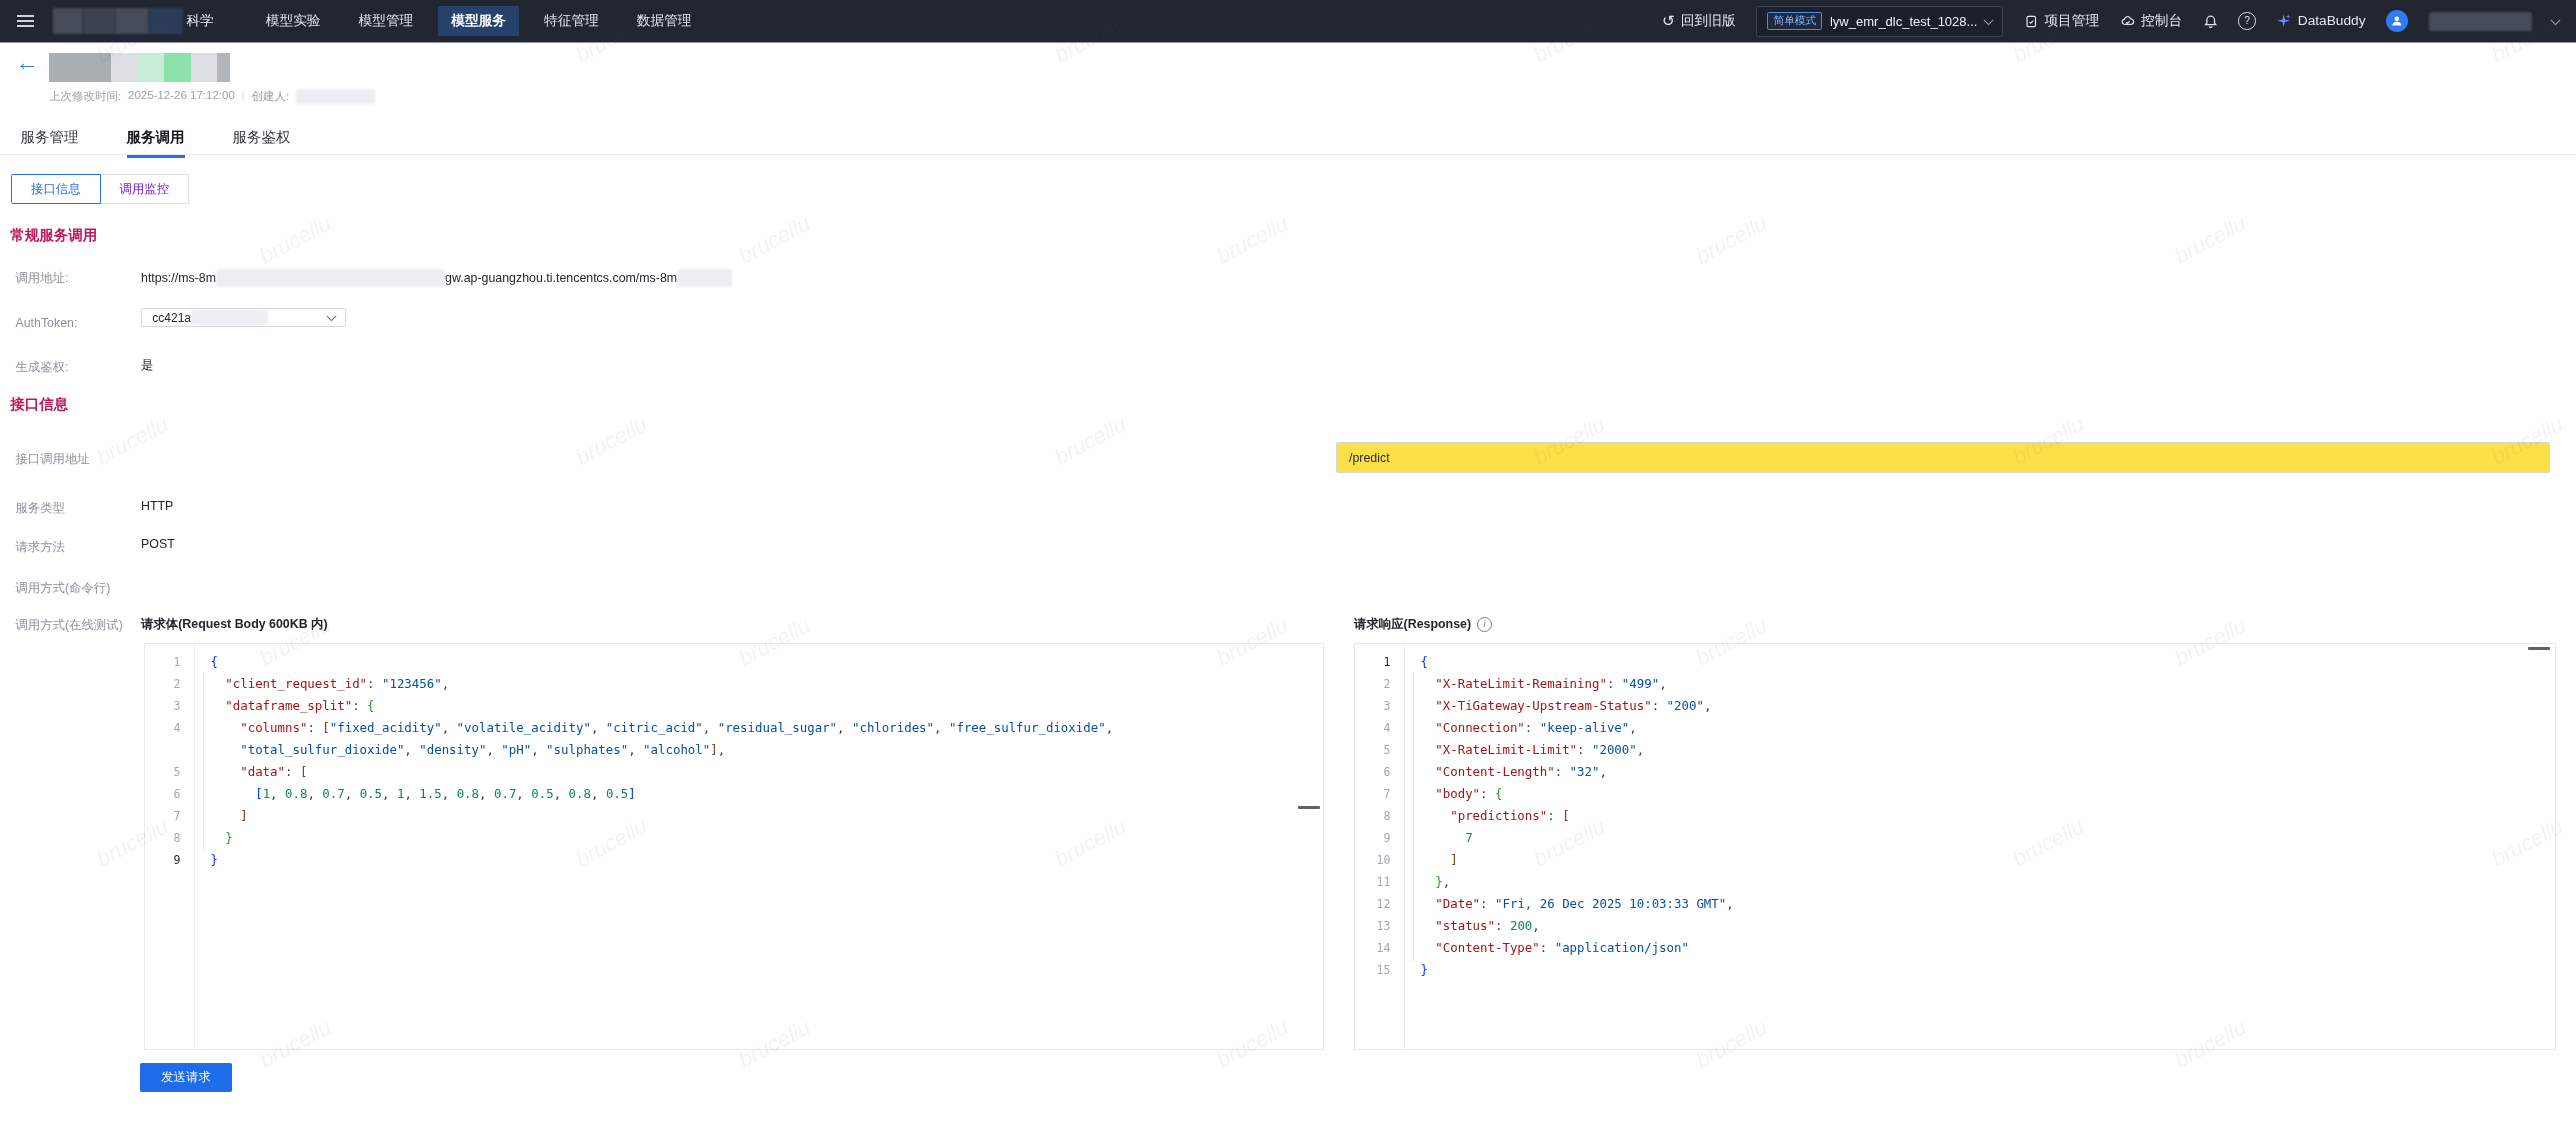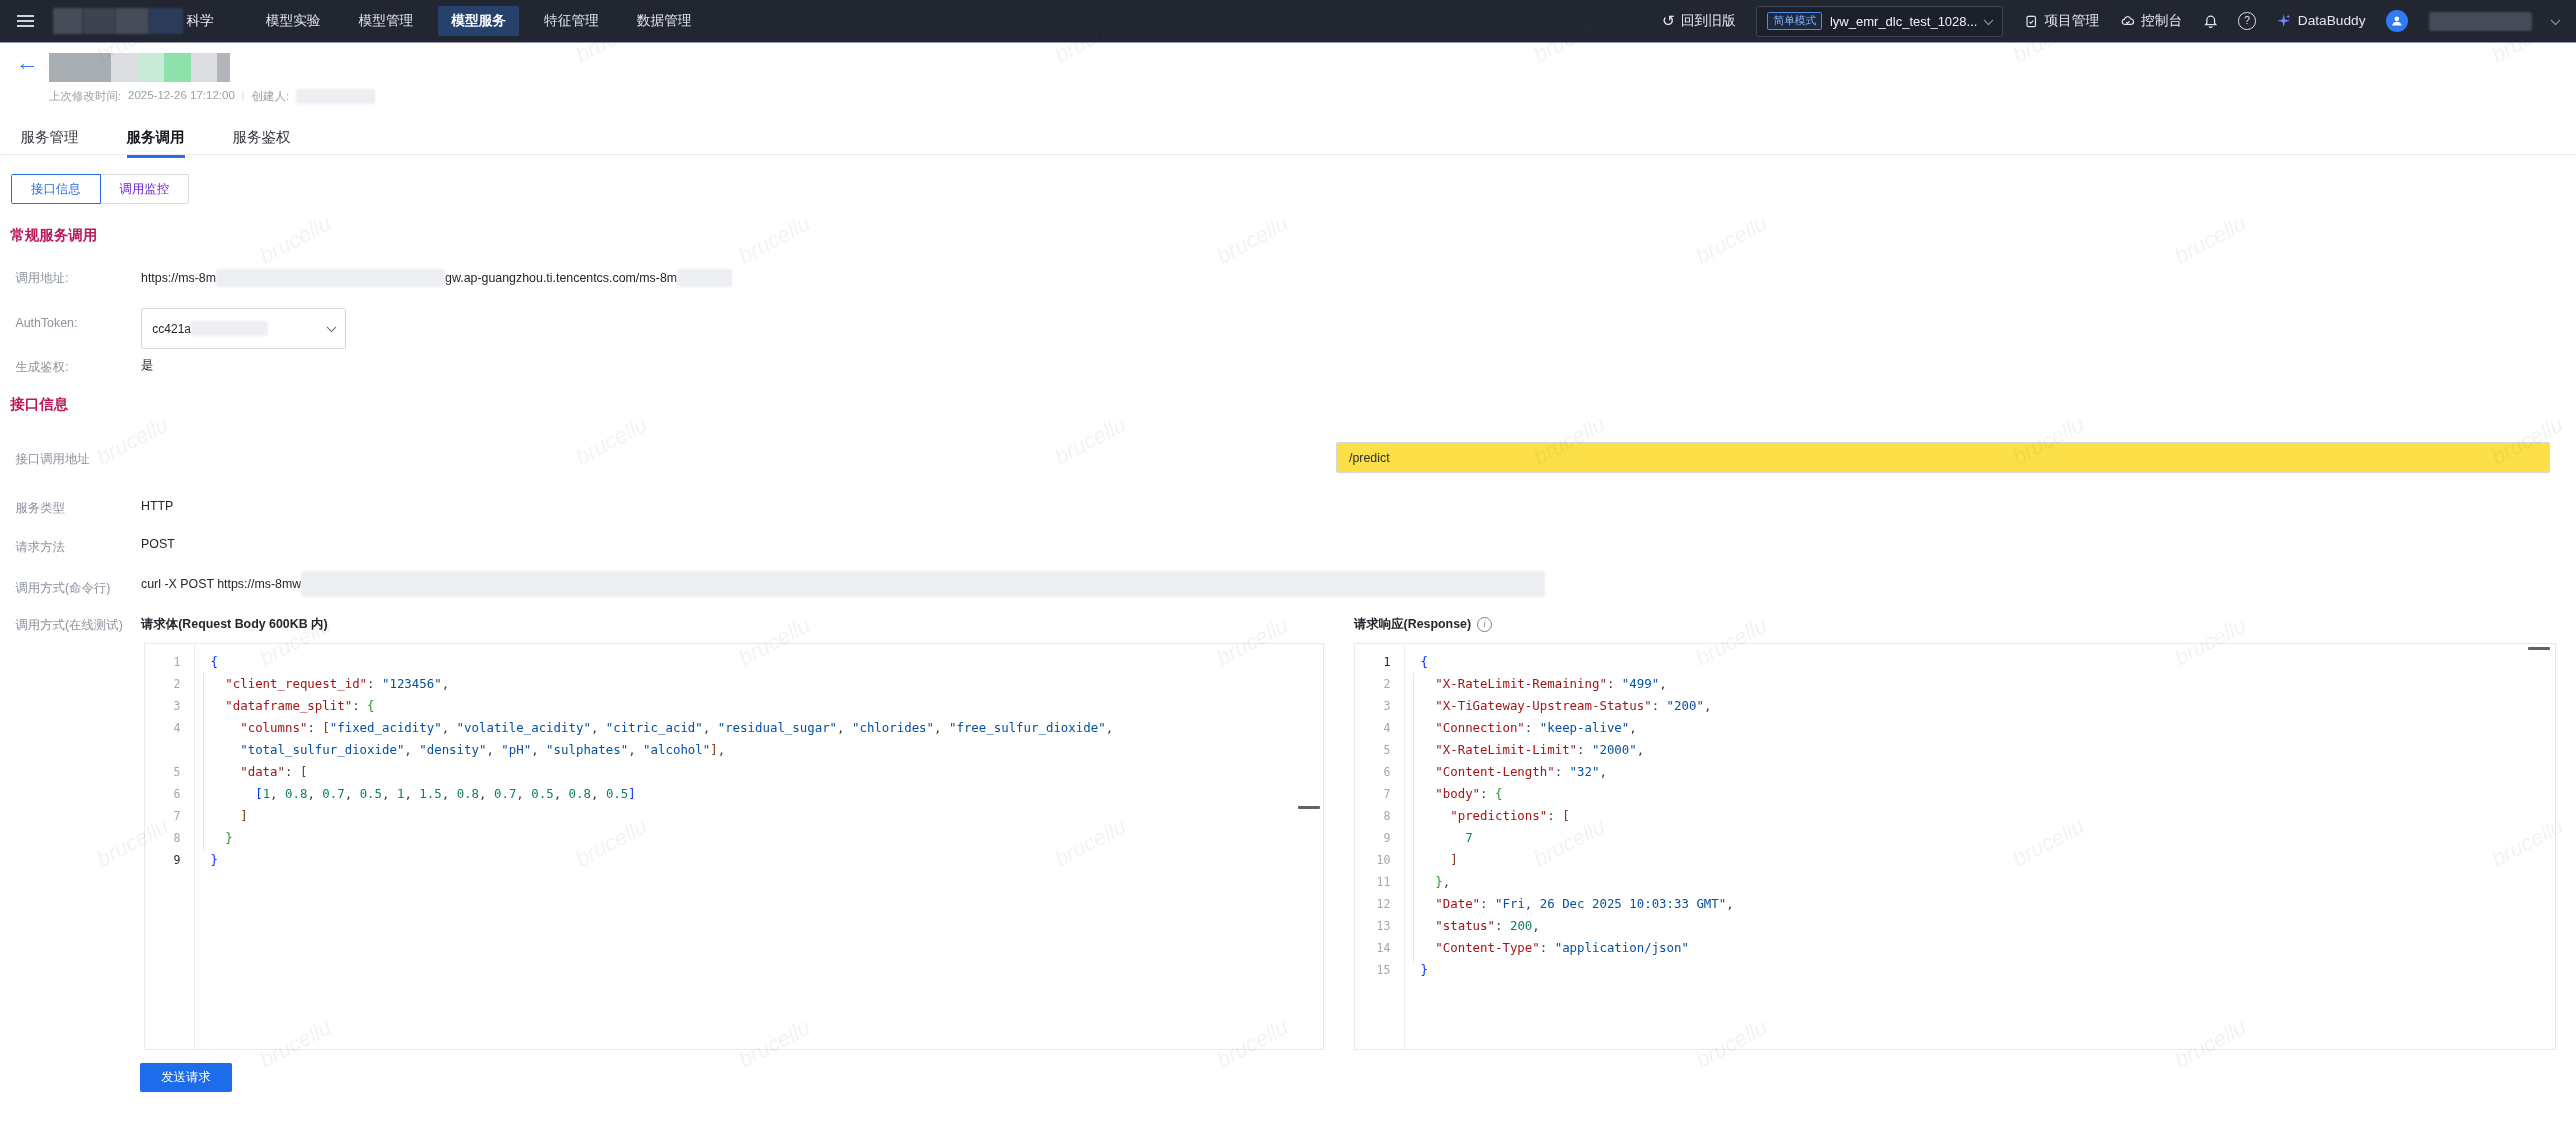--- a/index.html
+++ b/index.html
@@ -60,21 +60,21 @@
   .subtab{height:30px;line-height:28px;padding:0 19px;font-size:12.4px;background:#fff;
           border:0.9px solid #d9dbe0;color:#6d28d9;cursor:pointer;box-sizing:border-box;white-space:nowrap;}
   .subtab:first-child{border-radius:1.7px 0 0 1.7px;}
   .subtab:last-child{border-radius:0 1.7px 1.7px 0;border-left:none;}
   .subtab.active{border:0.9px solid #296bef;color:#296bef;z-index:2;}
 
   
   .sec-title{position:absolute;left:10.3px;font-size:14.5px;font-weight:bold;color:#be185d;}
   .flabel{position:absolute;left:15.4px;font-size:12.4px;color:#8d929e;white-space:nowrap;}
   .fvalue{position:absolute;left:141px;font-size:12.4px;color:#23262d;display:flex;align-items:center;white-space:nowrap;}
-  .select{position:absolute;left:141px;top:308px;width:205px;height:41px;border:0.9px solid #d5d7dc;border-radius:1.7px;
+  .select{position:absolute;left:141px;top:308px;width:205px;height:19px;border:0.9px solid #d5d7dc;border-radius:1.7px;
           background:#fff;display:flex;align-items:center;padding:0 10.3px;box-sizing:border-box;cursor:pointer;font-size:12px;}
   .select .chev{color:#6a6f78;margin-left:auto;}
   .input-gray{position:absolute;left:141px;top:442px;width:1191px;height:31px;background:#f3f4f6;
               border:0.9px solid #e7e8ec;box-sizing:border-box;display:flex;align-items:center;
               padding:0 12px;font-size:12.4px;color:#b9bec8;border-radius:1.7px;}
   .input-white{position:absolute;left:1336px;top:442px;width:1214px;height:31px;background:#fde047;
                border:0.9px solid #d5d7dc;box-sizing:border-box;display:flex;align-items:center;
                padding:0 12px;font-size:12.4px;color:#2a2d34;border-radius:1.7px;}
   .editor-caption{position:absolute;font-size:12.4px;font-weight:bold;color:#23262d;display:flex;align-items:center;gap:6px;}
   .info-i{display:inline-block;width:13px;height:13px;border:1px solid #7a7f88;border-radius:50%;
@@ -243,24 +243,20 @@
     <span>/predict</span>
   </div>
 
   <div class="flabel" style="top:500px;">服务类型</div>
   <div class="fvalue" style="top:499px;">HTTP</div>
 
   <div class="flabel" style="top:539px;">请求方法</div>
   <div class="fvalue" style="top:537px;">POST</div>
 
   <div class="flabel" style="top:580px;">调用方式(命令行)</div>
-  <div class="fvalue" style="top:571px;height:26px;">
-    <span style="line-height:26px;">curl -X POST https://ms-8mw</span>
-      <span class="redact" style="width:1244px;height:26px;"></span>
-  </div>
 
   <div class="flabel" style="top:617px;">调用方式(在线测试)</div>
   <div class="editor-caption" style="left:141px;top:616px;">
     <span>请求体(Request Body 600KB 内)</span>
   </div>
   <div class="editor-caption" style="left:1354px;top:616px;">
     <span>请求响应(Response)</span>
     <span class="info-i">i</span>
   </div>
 

